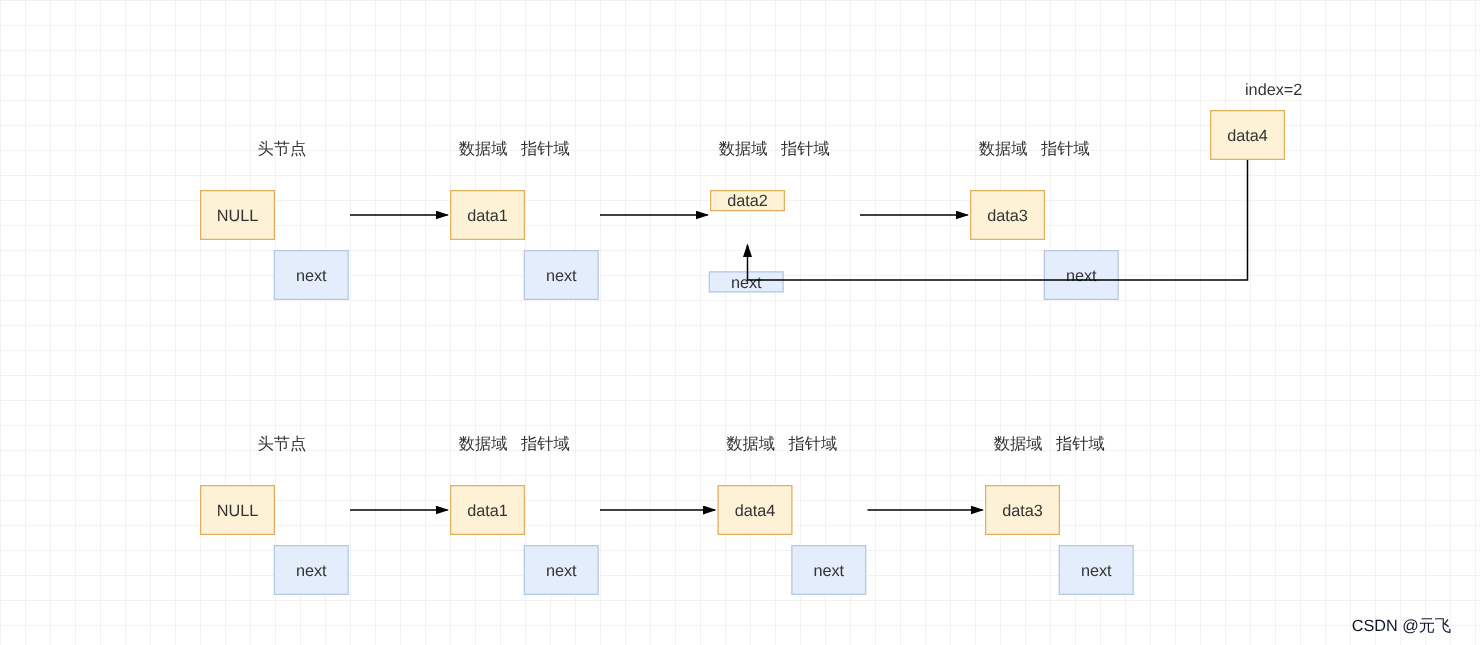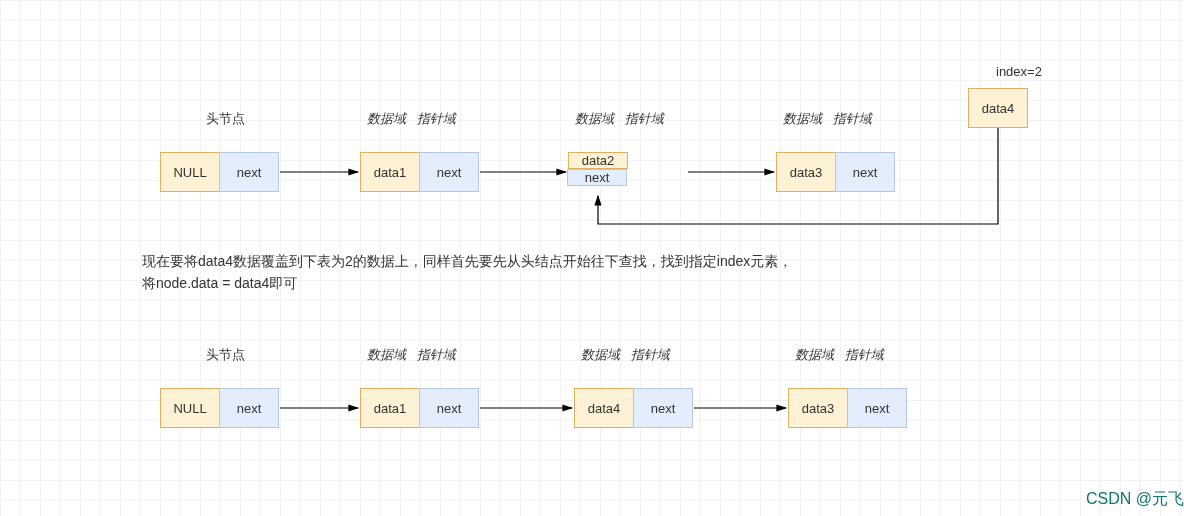--- a/index.html
+++ b/index.html
@@ -1,27 +1,27 @@
 <!DOCTYPE html>
 <html><head>
 <meta charset="utf-8">
 <style>
 html,body{margin:0;padding:0;width:1184px;height:516px;font-family:"Microsoft YaHei",Arial,sans-serif;font-size:13px;color:#333;}
 .grid{position:absolute;inset:0;background-image:linear-gradient(to right,#f2f2f2 1px,transparent 1px),linear-gradient(to bottom,#f2f2f2 1px,transparent 1px);background-size:20px 20px;}
 .canvas{position:relative;width:1184px;height:516px;}
 .node{position:absolute;display:flex;height:25px;}
 .cell{display:flex;align-items:center;justify-content:center;width:60px;height:40px;border:1px solid;box-sizing:border-box;}
 .data{background:#fdf1d6;border-color:#e0b060;}
-.ptr{background:#e3edfb;border-color:#b6c7e3;margin-left:-1px;}
+.ptr{background:#e3edfb;border-color:#b6c7e3;margin-left:-1px;margin-top:48px;}
 .single{position:absolute;display:flex;align-items:center;justify-content:center;width:60px;height:40px;border:1px solid #e0b060;background:#fdf1d6;box-sizing:border-box;}
 .lbl{position:absolute;white-space:nowrap;margin-left:18px;}
-.lblrow{position:absolute;white-space:nowrap;font-style:italic;}
+.lblrow{position:absolute;white-space:nowrap;}
 .lblrow span{display:inline-block;}
 .desc{position:absolute;white-space:pre;font-size:14px;line-height:1.6;}
-.watermark{position:absolute;right:0;bottom:6px;font-size:16px;color:#0f766e;}
+.watermark{position:absolute;right:23px;bottom:6px;font-size:13px;color:#0f172a;}
 svg{position:absolute;top:0;left:0;pointer-events:none;}
 </style>
 </head>
 <body>
 <div class="grid"></div>
 <div class="canvas">
 
 <div class="lbl" style="left:188px;top:110px;">头节点</div>
 <div class="node" style="left:160px;top:152px;">
   <div class="cell data">NULL</div>
@@ -48,22 +48,20 @@
   <span>数据域</span>&nbsp;&nbsp;&nbsp;<span>指针域</span>
 </div>
 <div class="node" style="left:776px;top:152px;">
   <div class="cell data">data3</div>
   <div class="cell ptr">next</div>
 </div>
 
 <div class="lbl" style="left:978px;top:64px;">index=2</div>
 <div class="single" style="left:968px;top:88px;">data4</div>
 
-<div class="desc" style="left:142px;top:250px;"><span>现在要将data4数据覆盖到下表为2的数据上，同样首先要先从头结点开始往下查找，找到指定index元素，</span>
-<span>将node.data = data4即可</span></div>
 
 <div class="lbl" style="left:188px;top:346px;">头节点</div>
 <div class="node" style="left:160px;top:388px;">
   <div class="cell data">NULL</div>
   <div class="cell ptr">next</div>
 </div>
 
 <div class="lblrow" style="left:367px;top:346px;">
   <span>数据域</span>&nbsp;&nbsp;&nbsp;<span>指针域</span>
 </div>

